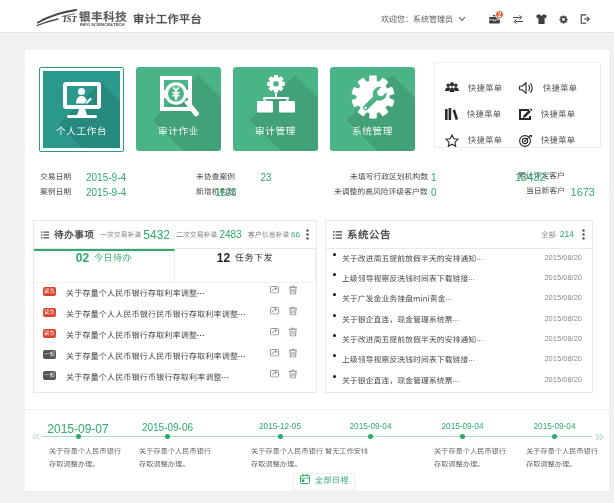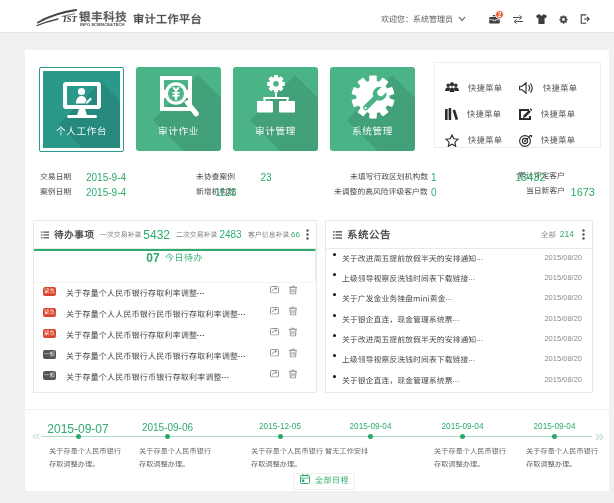--- a/index.html
+++ b/index.html
@@ -515,27 +515,38 @@
             <g fill="#555">
               <circle cx="1.5" cy="1.5" r="1.2"></circle>
               <circle cx="1.5" cy="5.5" r="1.2"></circle>
               <circle cx="1.5" cy="9.5" r="1.2"></circle>
             </g>
           </svg>
         </div>
       </div>
       <div style="display:flex;height:34px;border-bottom:1px solid #f3f3f3">
         <div class="flex" style="flex:1;justify-content:center;border-top:2px solid #2eab6c;border-right:1px solid #eee">
-          <span class="num" style="font-size:12px;margin-right:5px;font-weight:bold">07</span>
+          <span class="num" style="font-size:12px;margin-right:5px;font-weight:bold">02</span>
           <svg width="38.0" height="13" viewBox="0 0 38.0 13">
             <g transform="translate(0,9.8) scale(0.009000,-0.009000)" fill="#2eab6c">
               <use href="#g70" x="0"></use>
               <use href="#g28" x="1056"></use>
               <use href="#g59" x="2111"></use>
               <use href="#g60" x="3167"></use>
+            </g>
+          </svg>
+        </div>
+        <div class="flex" style="flex:1;justify-content:center;border-right:1px solid #eee;border-top:2px solid transparent">
+          <span style="font-size:12px;font-weight:bold;color:#222;margin-right:5px">12</span>
+          <svg width="38.0" height="13" viewBox="0 0 38.0 13">
+            <g transform="translate(0,9.8) scale(0.009000,-0.009000)" fill="#333">
+              <use href="#g71" x="0"></use>
+              <use href="#g72" x="1056"></use>
+              <use href="#g73" x="2111"></use>
+              <use href="#g74" x="3167"></use>
             </g>
           </svg>
         </div>
       </div>
       <div style="padding:3.5px 0">
         <div class="flex" style="height:21px;padding:0 19px 0 8.5px">
           <div class="badge" style="background:#d9442f">
             <svg width="11.0" height="8" viewBox="0 0 11.0 8">
               <g transform="translate(0,6.0) scale(0.005500,-0.005500)" fill="#fff">
                 <use href="#g77" x="0"></use>

